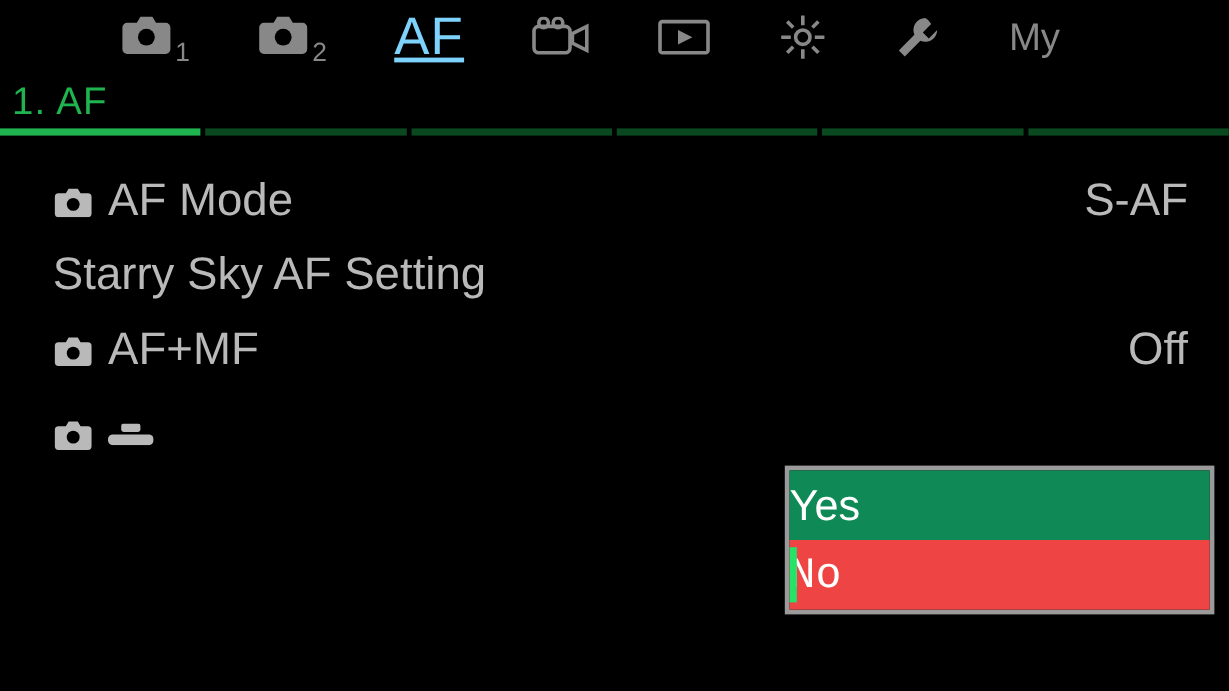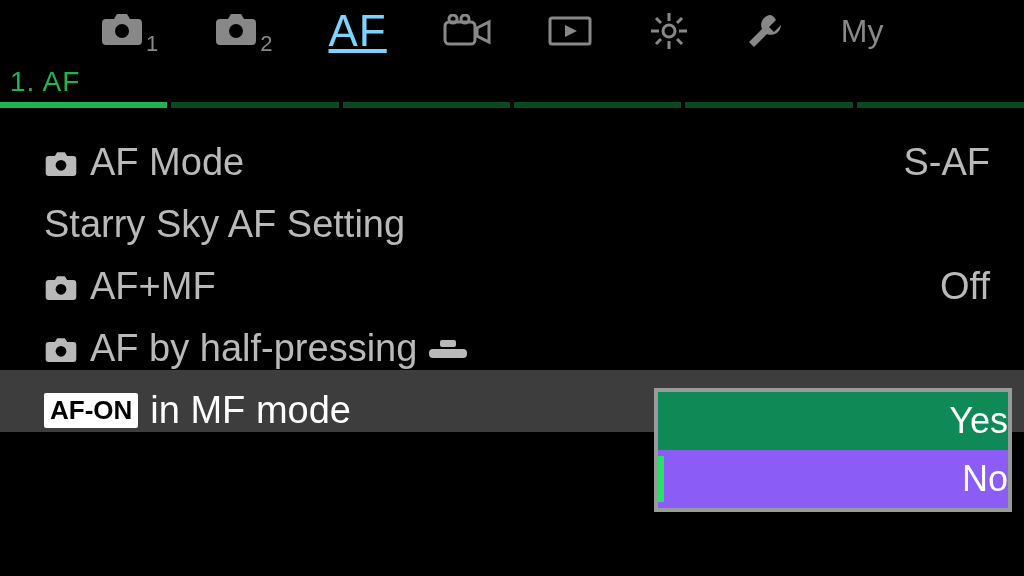--- a/index.html
+++ b/index.html
@@ -20,21 +20,21 @@
     gap: 56px;
   }
   .tabbar .tab { display: flex; align-items: baseline; color:#888; }
   .tab svg { display:block; }
   .camera-sub { font-size: 22px; color:#888; margin-left:2px; position:relative; top:6px;}
   .af-text { font-size: 44px; color:#7dd3fc; font-weight:400; letter-spacing:1px;text-decoration:underline;}
   .my-text { font-size: 32px; color:#888; }
   
   .section-title {
     color:#1fb44f;
-    font-size: 28px;
+    font-size: 32px;
     padding: 4px 0 4px 10px;
     letter-spacing:1px;
   }
   
   .segbar {
     display:flex;
     height:6px;
     margin-bottom: 14px;
   }
   .segbar .seg {
@@ -75,27 +75,27 @@
     right:12px;
     top:388px;
     width:358px;
     border:4px solid #9a9a9a;
     background:#000;
   }
   .popup .opt {
     height:58px;
     display:flex;
     align-items:center;
-    justify-content:flex-end;
+    justify-content:flex-start;
     font-size:36px;
     color:#fff;
     position:relative;
   }
   .popup .opt.yes { background:#0f8a57; }
-  .popup .opt.no  { background:#8b5cf6; }
+  .popup .opt.no  { background:#ef4444;font-family:Liberation Mono, monospace; }
   .popup .opt.no::before{
     content:"";
     position:absolute;
     left:0; top:6px; bottom:6px;
     width:6px;
     background:#25e269;
   }
 </style>
 </head>
 <body>
@@ -197,34 +197,27 @@
     </div>
     <div class="value">Off</div>
   </div>
 
   <div class="row">
     <div class="label">
       <svg class="cam-icon" viewBox="0 0 44 34">
           <path fill="#b9b9b9" d="M6 8h8l3-5h10l3 5h8a4 4 0 0 1 4 4v18a4 4 0 0 1-4 4H6a4 4 0 0 1-4-4V12a4 4 0 0 1 4-4z"></path>
           <circle cx="22" cy="20" r="7" fill="#000"></circle>
         </svg>
-      <span>AF by half-pressing</span>
       <svg class="shutter-icon" viewBox="0 0 38 18">
           <rect x="11" y="0" width="16" height="7" rx="2" fill="#b9b9b9"></rect>
           <rect x="0" y="9" width="38" height="9" rx="4" fill="#b9b9b9"></rect>
         </svg>
     </div>
   </div>
 
-  <div class="row selected">
-    <div class="label">
-      <span class="afon-badge">AF-ON</span>
-      <span>in MF mode</span>
-    </div>
-  </div>
 
 
 </div>
 
 <div class="popup">
   <div class="opt yes">
     <span>Yes</span>
   </div>
   <div class="opt no">
     <span>No</span>

